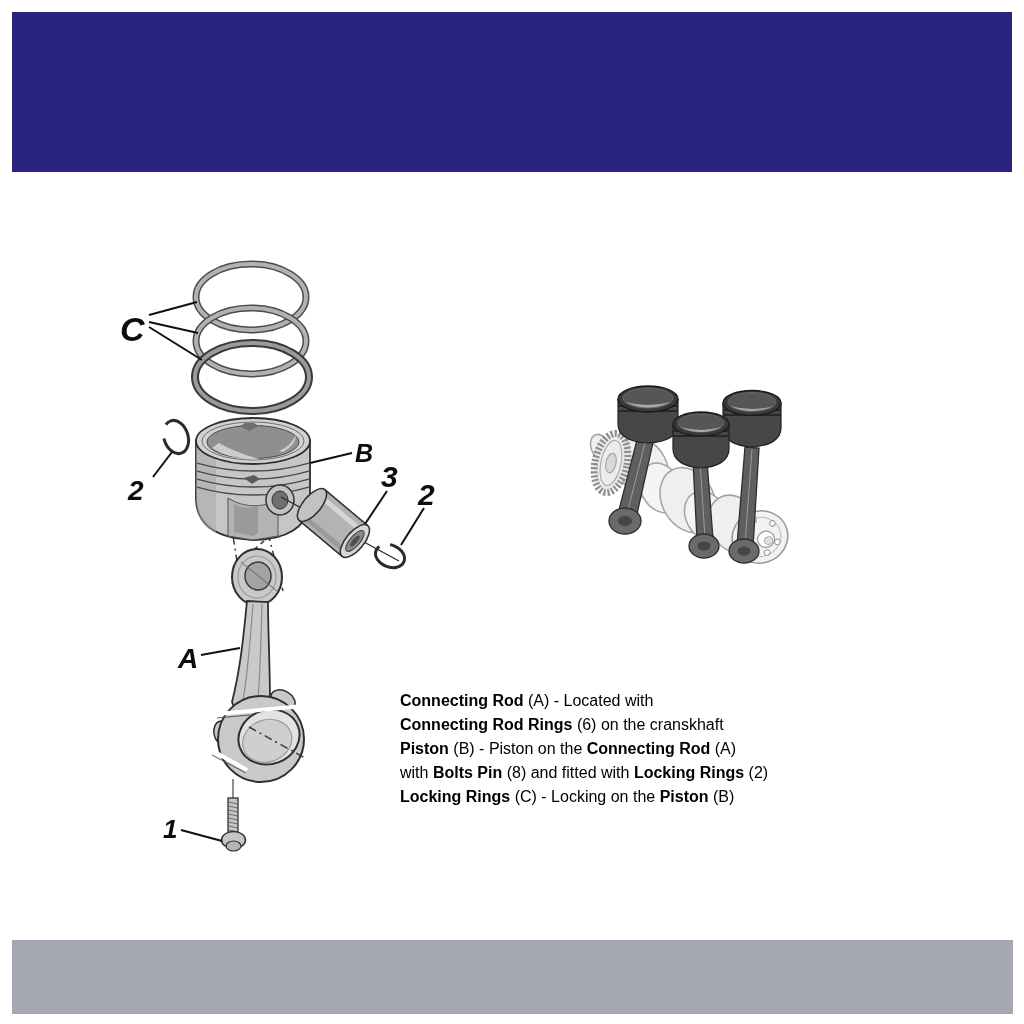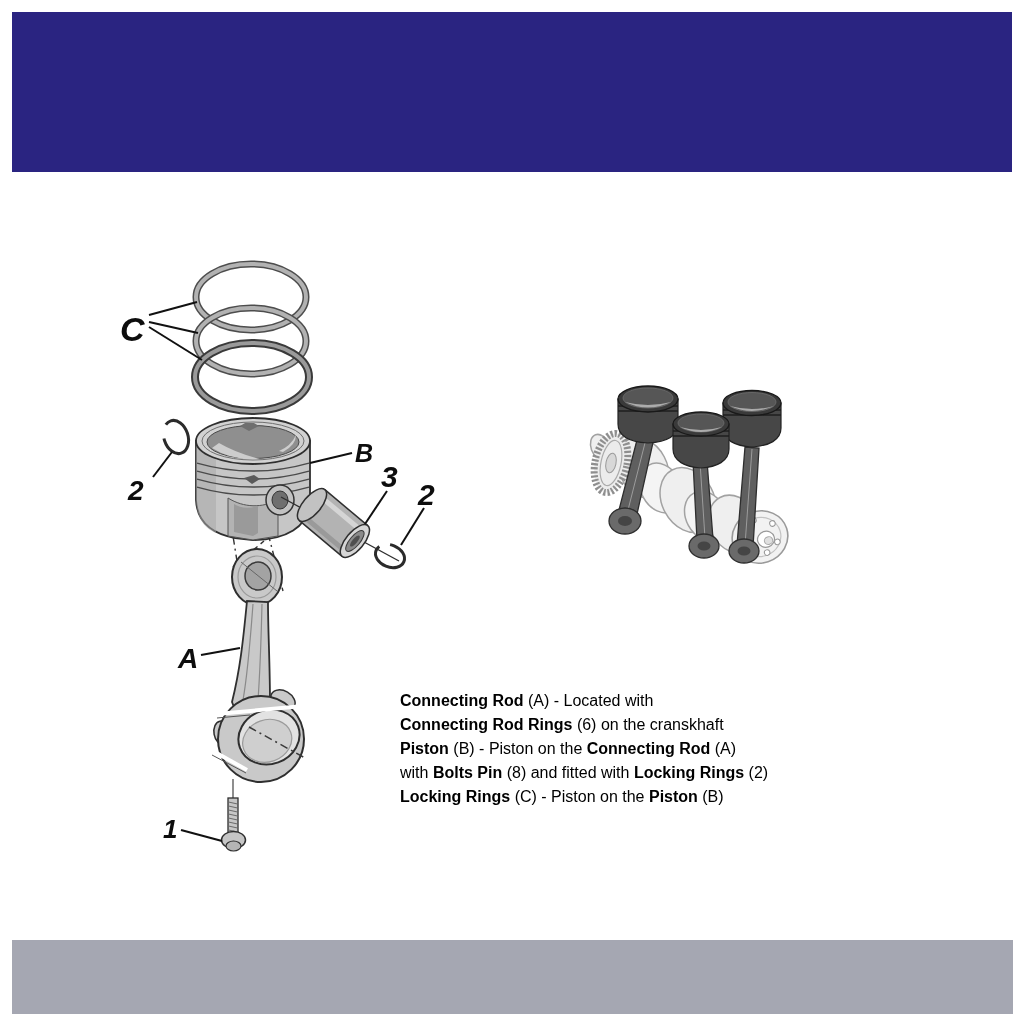--- a/index.html
+++ b/index.html
@@ -224,16 +224,16 @@
         <path d="M680,427 Q701,437 722,427 Q701,433 680,427 Z" fill="#ababab"></path>
       </g>
     </g>
   </svg>
 
   <div class="desc">
     <div class="line"><b>Connecting Rod</b><span> (A) - Located with</span></div>
     <div class="line"><b>Connecting Rod Rings</b><span> (6) on the cranskhaft</span></div>
     <div class="line"><b>Piston</b><span> (B) - Piston on the </span><b>Connecting Rod</b><span> (A)</span></div>
     <div class="line"><span>with </span><b>Bolts Pin</b><span> (8) and fitted with </span><b>Locking Rings</b><span> (2)</span></div>
-    <div class="line"><b>Locking Rings</b><span> (C) - Piston on the </span><b>Piston</b><span> (B)</span></div>
+    <div class="line"><b>Locking Rings</b><span> (C) - Locking on the </span><b>Piston</b><span> (B)</span></div>
   </div>
 
 </div>
 
 </body></html>

